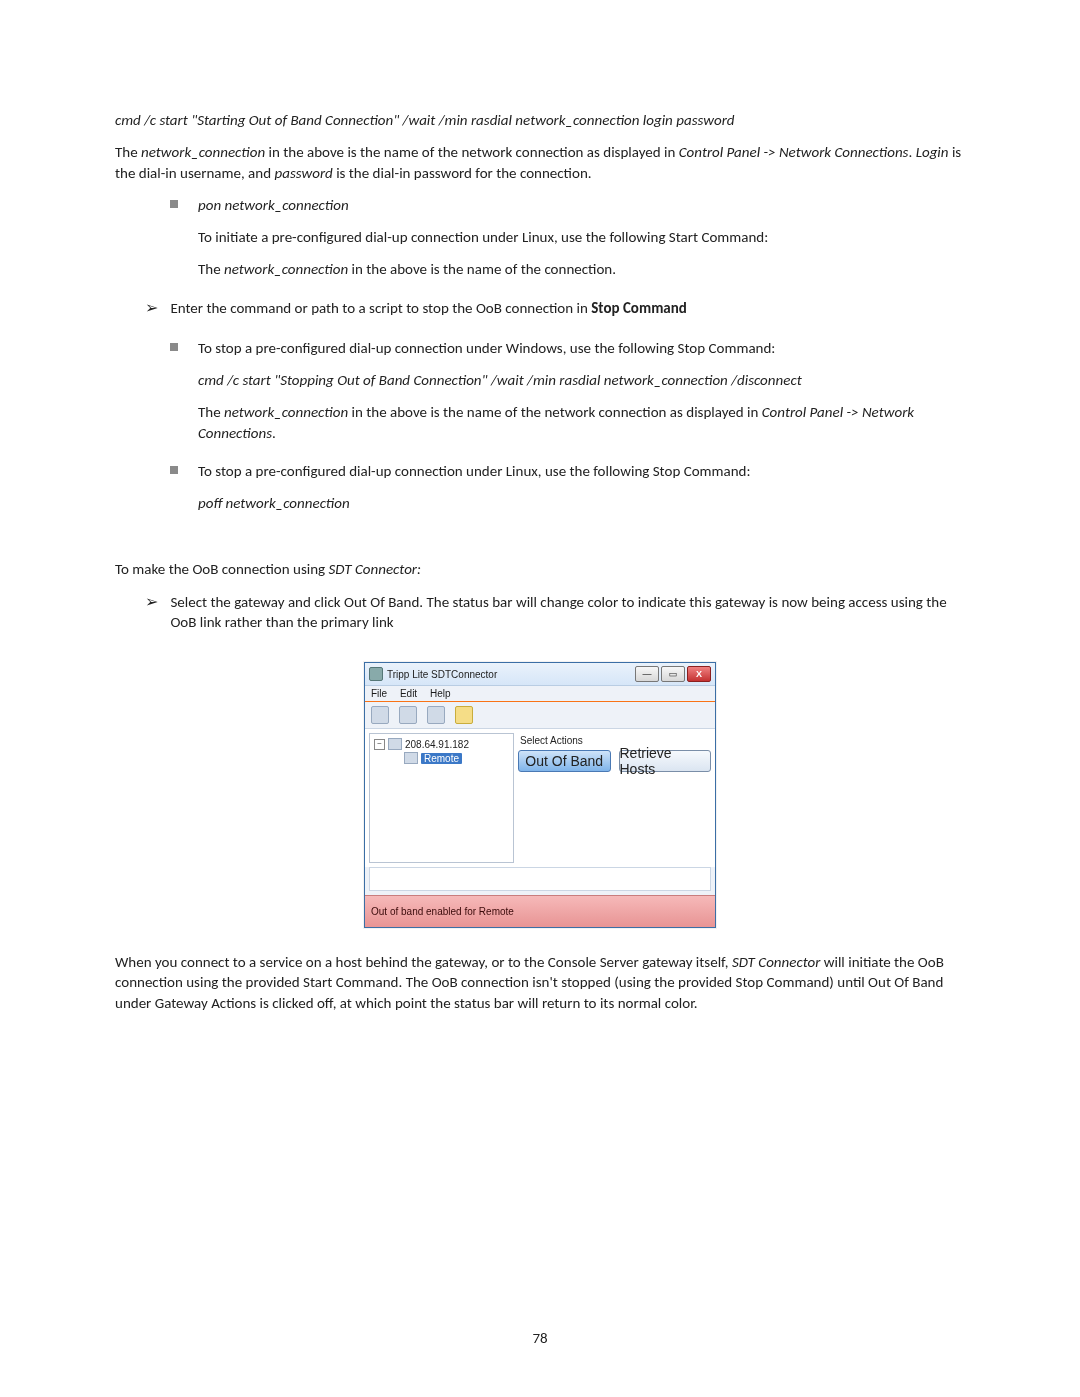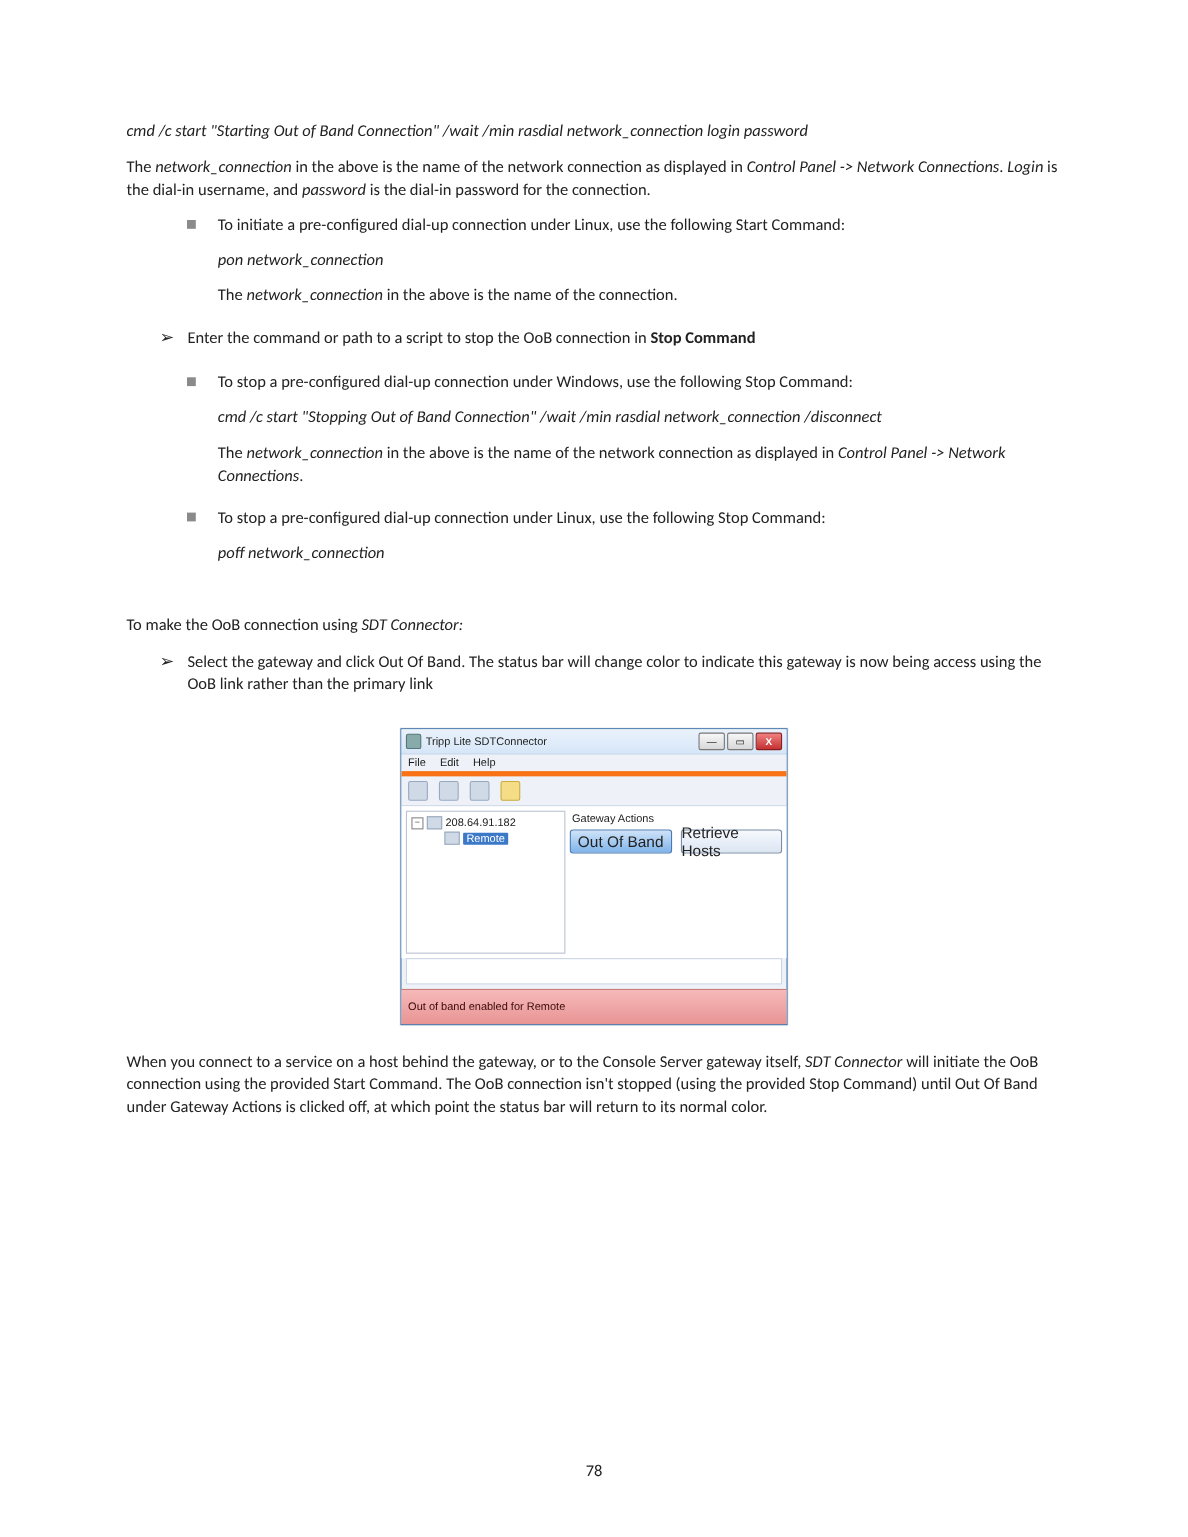--- a/index.html
+++ b/index.html
@@ -69,21 +69,21 @@
     justify-content: space-between;
   }
   .win-title-left { display:flex; align-items:center; gap:4px; }
   .win-icon { width:12px; height:12px; background:#8aa; border:1px solid #577; border-radius:2px; }
   .win-btns { display:flex; gap:2px; }
   .win-btn { width:22px; height:14px; border:1px solid #777; background:linear-gradient(#f7f7f7,#d8d8d8); border-radius:2px; display:flex; align-items:center; justify-content:center; font-size:9px; line-height:1; }
   .win-btn.close { background:linear-gradient(#f08080,#c43232); color:#fff; border-color:#8b1f1f; font-weight:bold; }
   .win-menu {
     background:#eef2f8;
     padding: 2px 6px;
-    border-bottom: 5px solid #f97316;
+    border-bottom: 1px solid #f97316;
   }
   .win-menu span { margin-right: 10px; color:#1a1a1a; }
   .win-toolbar {
     background:#eef2f8;
     padding: 4px 6px;
     border-bottom: 1px solid #cbd6e4;
     display:flex; gap:10px;
   }
   .tb-icon { width:16px; height:16px; background:#d0dae7; border:1px solid #98a9bf; border-radius:2px; }
   .tb-icon.y { background:#f5dd87; border-color:#c9ad3d; }
@@ -132,22 +132,22 @@
 
   <p class="para italic indent-a">cmd /c start "Starting Out of Band Connection" /wait /min rasdial network_connection login password</p>
 
   <p class="para indent-a">
     <span>The </span><span class="italic">network_connection</span><span> in the above is the name of the network connection as displayed in </span><span class="italic">Control Panel -&gt; Network Connections</span><span>. </span><span class="italic">Login</span><span> is the dial-in username, and </span><span class="italic">password</span><span> is the dial-in password for the connection.</span>
   </p>
 
   <div class="bullet-sq indent-b">
     <div class="marker"></div>
     <div class="content">
+      <p class="para italic">pon network_connection</p>
       <p class="para">To initiate a pre-configured dial-up connection under Linux, use the following Start Command:</p>
-      <p class="para italic">pon network_connection</p>
       <p class="para">
         <span>The </span><span class="italic">network_connection</span><span> in the above is the name of the connection.</span>
       </p>
     </div>
   </div>
 
   <div class="bullet-arrow" style="margin-left:30px">
     <div class="marker">➢</div>
     <div class="content">
       <p class="para">
@@ -218,21 +218,21 @@
             <div class="tree-exp">−</div>
             <div class="tree-ic"></div>
             <span>208.64.91.182</span>
           </div>
           <div class="tree-row tree-indent">
             <div class="tree-ic"></div>
             <span class="tree-sel">Remote</span>
           </div>
         </div>
         <div class="right-pane">
-          <div class="ga-label">Gateway Actions</div>
+          <div class="ga-label">Select Actions</div>
           <div class="ga-row">
             <div class="ga-btn active">Out Of Band</div>
             <div class="ga-btn">Retrieve Hosts</div>
           </div>
         </div>
       </div>
       <div class="hr-pane"></div>
       <div class="statusbar">Out of band enabled for Remote</div>
     </div>
   </div>

